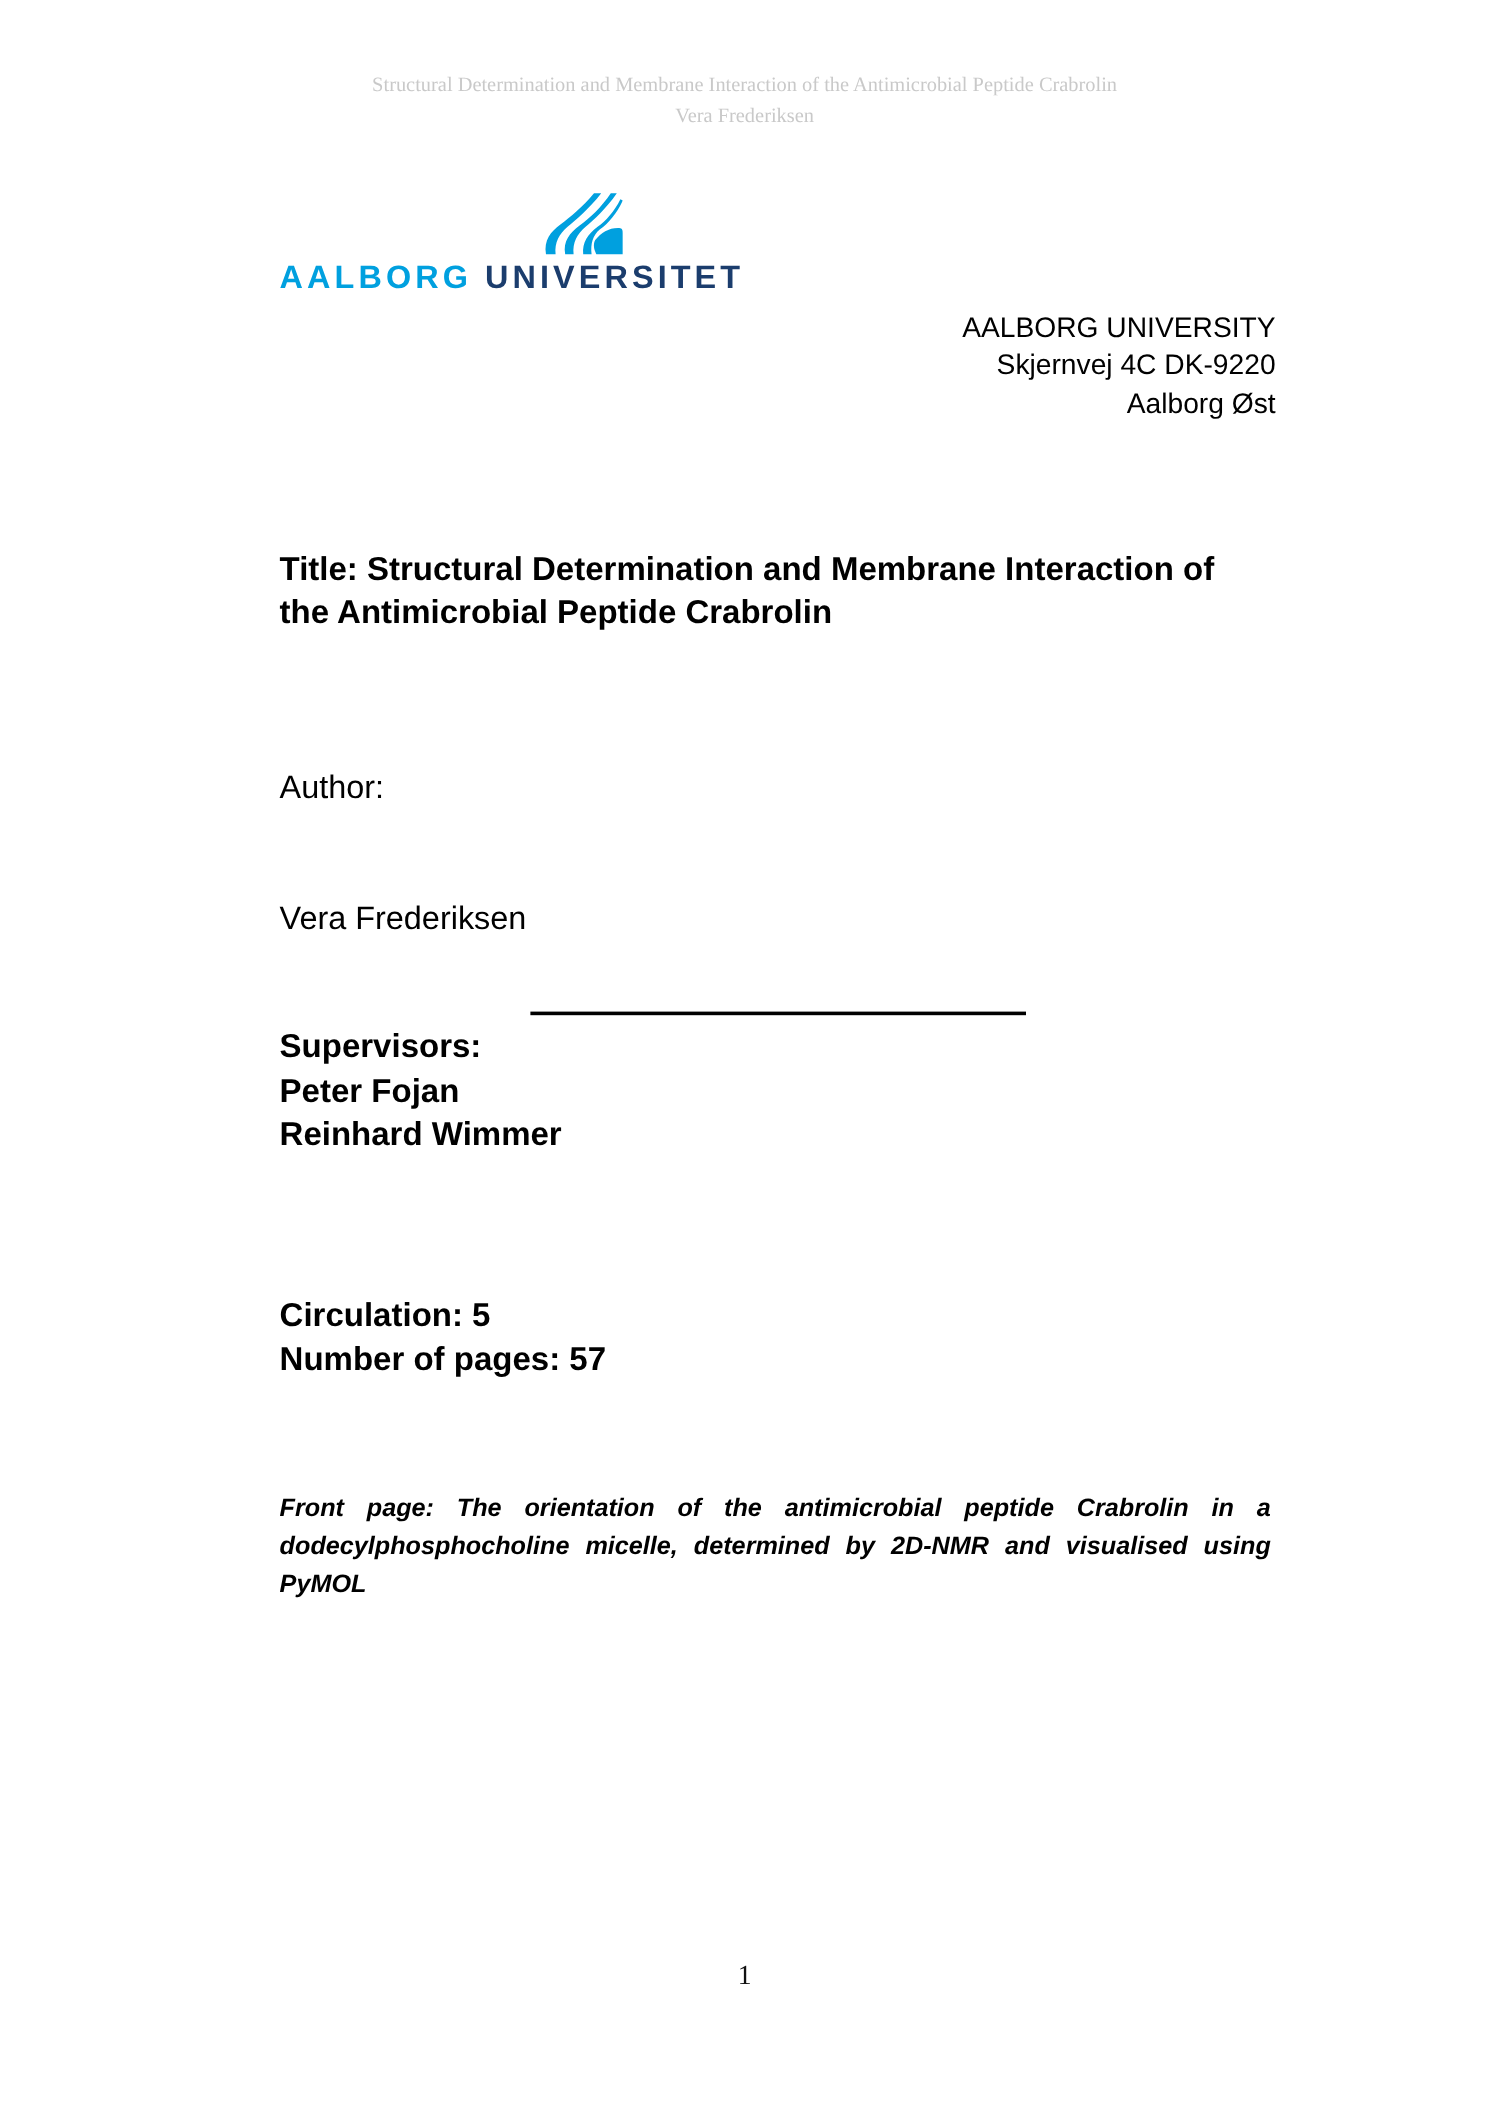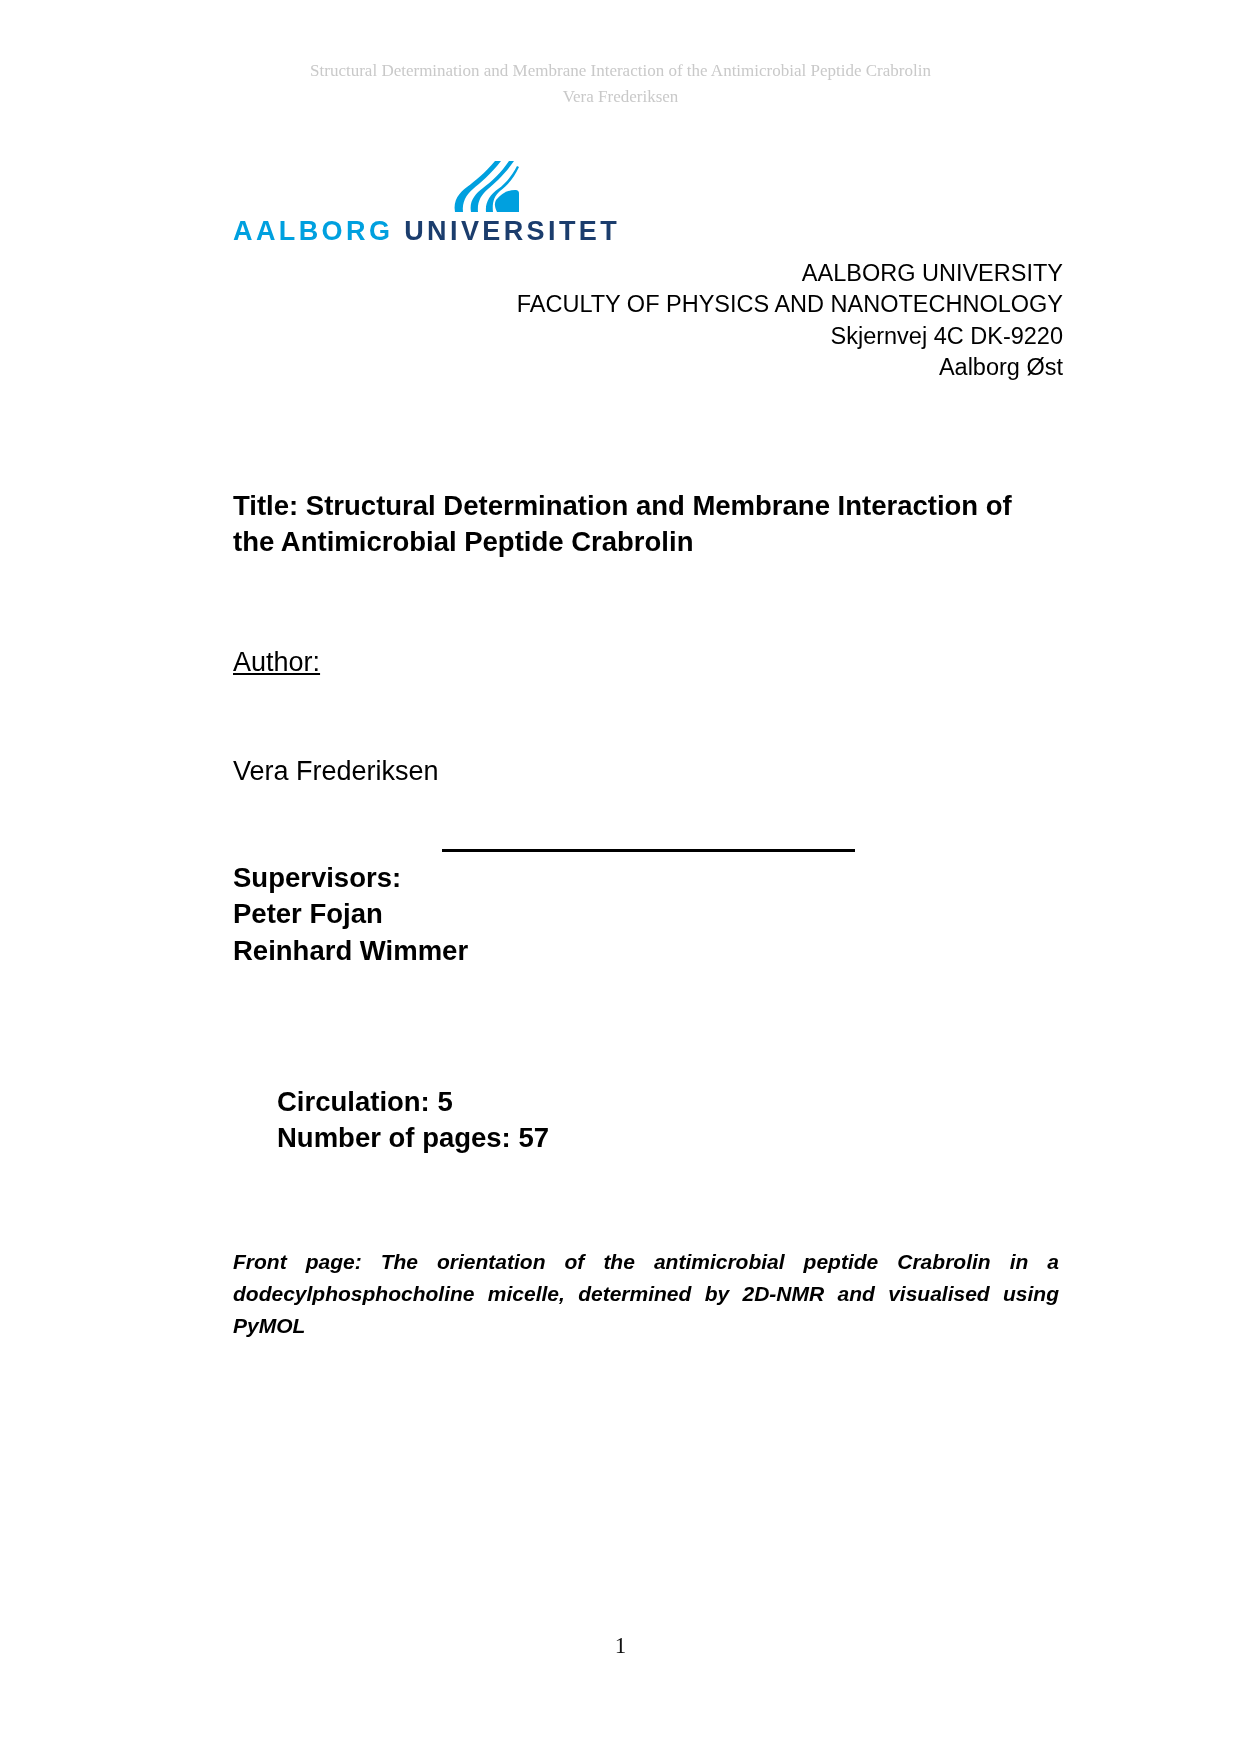--- a/index.html
+++ b/index.html
@@ -97,24 +97,23 @@
     white-space: nowrap;
   }
   .project-period sup {
     font-size: 0.62em;
     vertical-align: super;
     line-height: 0;
   }
 
   
   .author-label {
-    margin-top: 87px;
+    margin-top: 113px;
     font-size: 27px;
     font-weight: normal;
-    text-decoration: underline;
   }
   .author-name {
     margin-top: 78px;
     font-size: 27px;
     font-weight: normal;
   }
 
   
   .divider {
     margin-top: 62px;
@@ -132,21 +131,21 @@
   }
   .supervisors div { white-space: nowrap; }
 
   
   .circulation {
     margin-top: 115px;
     font-size: 27.5px;
     font-weight: bold;
     line-height: 1.32;
   }
-  .circulation div { white-space: nowrap; margin-left: 44px; }
+  .circulation div { white-space: nowrap; }
 
   
   .frontpage-note {
     margin-top: 90px;
     width: 826px;
     font-size: 21px;
     font-weight: bold;
     font-style: italic;
     line-height: 1.52;
     text-align: justify;
@@ -187,21 +186,20 @@
           </g>
         </svg>
       </span>
       <span class="logo-wordmark">
         <span class="logo-word-a">AALBORG</span><span>&nbsp;</span><span class="logo-word-u">UNIVERSITET</span>
       </span>
     </div>
 
     <div class="address">
       <div>AALBORG UNIVERSITY</div>
-      <div>FACULTY OF PHYSICS AND NANOTECHNOLOGY</div>
       <div>Skjernvej 4C DK-9220</div>
       <div>Aalborg Øst</div>
     </div>
 
     <div class="doc-title">Title: Structural Determination and Membrane Interaction of the Antimicrobial Peptide Crabrolin</div>
 
 
     <div class="author-label">Author:</div>
     <div class="author-name">Vera Frederiksen</div>
 

